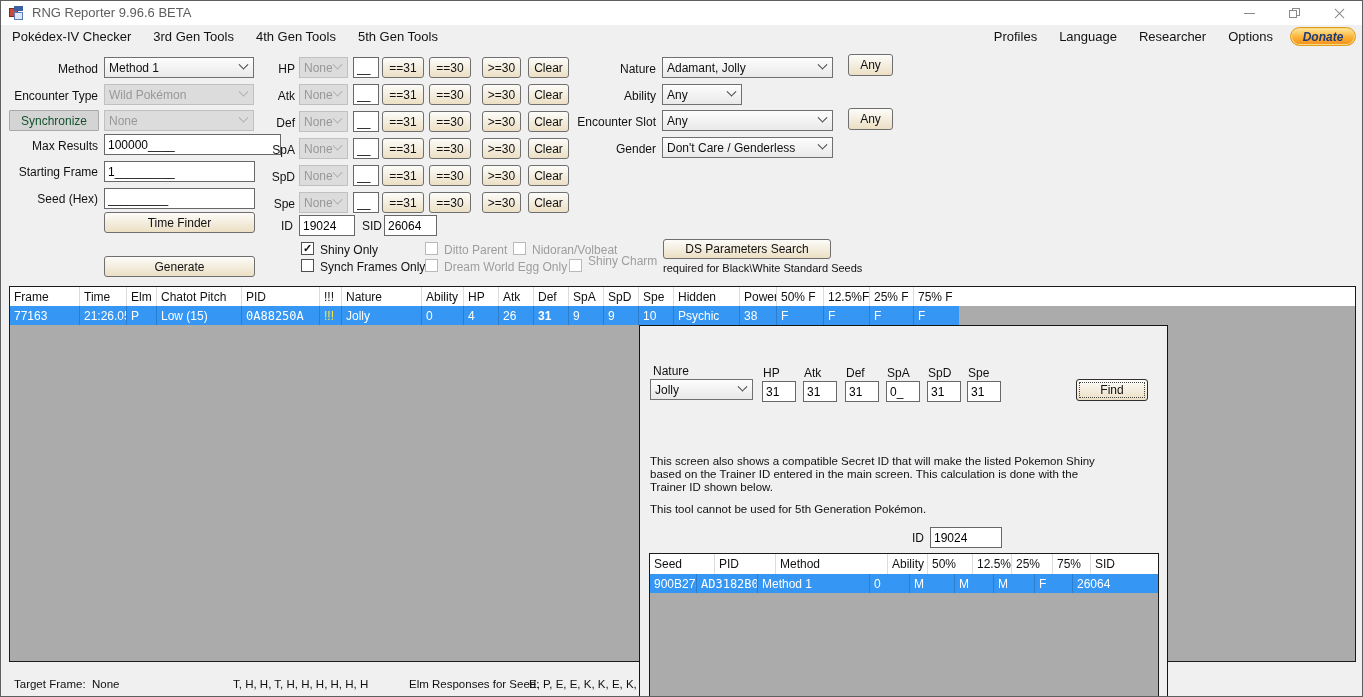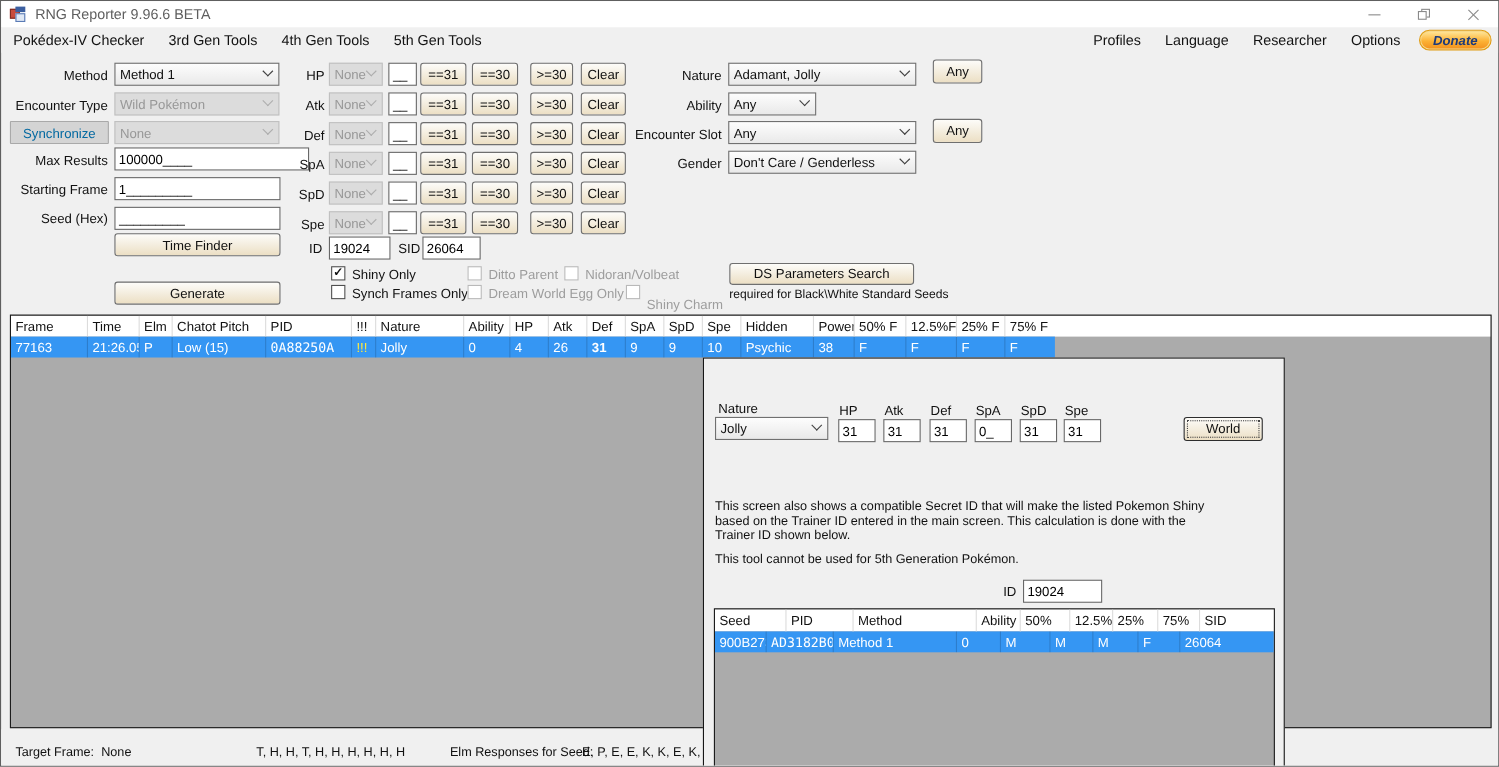--- a/index.html
+++ b/index.html
@@ -40,21 +40,21 @@
   .lbl { position:absolute; font-size:12px; color:#111; white-space:nowrap; }
   .lbl.r { text-align:right; }
   .lbl.dis { color:#9d9d9d; }
   .combo { position:absolute; height:21px; background:linear-gradient(#fdfdfd,#e9e9e9); border:1px solid #707070; display:flex; align-items:center; padding:0 4px; font-size:12px; color:#111; cursor:default; }
   .combo .ctext { flex:1; overflow:hidden; white-space:nowrap; }
   .chev { width:7px; height:7px; border-right:1.4px solid #424242; border-bottom:1.4px solid #424242; transform:rotate(45deg) translate(-2px,-2px); margin-right:2px; }
   .combo.dis { background:#dcdcdc; border-color:#c0c0c0; color:#989898; }
   .combo.dis .chev { border-color:#aeaeae; }
   .tbox { position:absolute; height:21px; border:1px solid #686868; background:#fff; font-family:"Liberation Sans",sans-serif; font-size:12px; padding:0 3px; color:#000; }
   .btn { position:absolute; background:linear-gradient(#fdfcf9,#f3ecdc 55%,#ecdfc4); border:1px solid #6f6f6f; border-radius:3px; font-family:"Liberation Sans",sans-serif; font-size:12px; color:#111; cursor:pointer; display:flex; align-items:center; justify-content:center; }
-  .btn.dis { background:#d4d4d4; border-color:#a9a9a9; color:#0369a1; border-radius:1px; }
+  .btn.dis { background:#d4d4d4; border-color:#a9a9a9; color:#14532d; border-radius:1px; }
   .chk { position:absolute; width:13px; height:13px; background:#fff; border:1px solid #4f4f4f; display:flex; align-items:center; justify-content:center; cursor:pointer; }
   .chk.dis { border-color:#b9b9b9; }
   .chk .mark { font-size:11px; font-weight:bold; color:#111; line-height:1; margin-top:-1px; }
   
   .listview { position:absolute; background:#ababab; border:1px solid #1c1c1c; overflow:hidden; }
   .lv-head { display:flex; background:#ffffff; height:19px; }
   .lv-head span { display:flex; align-items:center; padding-left:4px; font-size:12px; color:#111; border-right:1px solid #dcdcdc; overflow:hidden; white-space:nowrap; }
   .lv-row { display:flex; background:#3596f3; height:19px; }
   .lv-row span { display:flex; align-items:center; padding-left:4px; font-size:12px; color:#ffffff; border-right:1px solid rgba(0,0,0,0.16); overflow:hidden; white-space:nowrap; }
   .lv-row span.mono { font-family:"DejaVu Sans Mono",monospace; font-size:12px; }
@@ -221,21 +221,21 @@
   <div class="lbl" style="left:319px;top:259px;">Synch Frames Only</div>
 
   <div class="chk dis" style="left:424px;top:241px;"></div>
   <div class="lbl dis" style="left:443px;top:242px;">Ditto Parent</div>
   <div class="chk dis" style="left:424px;top:258px;"></div>
   <div class="lbl dis" style="left:443px;top:259px;">Dream World Egg Only</div>
 
   <div class="chk dis" style="left:512px;top:241px;"></div>
   <div class="lbl dis" style="left:531px;top:242px;">Nidoran/Volbeat</div>
   <div class="chk dis" style="left:568px;top:258px;"></div>
-  <div class="lbl dis" style="left:587px;top:269px;">Shiny Charm</div>
+  <div class="lbl dis" style="left:587px;top:253px;">Shiny Charm</div>
 
   <div class="lbl r" style="left:555px;top:61px;width:100px;">Nature</div>
   <div class="combo" style="left:661px;top:56px;width:171px;">
       <span class="ctext">Adamant, Jolly</span>
       <span class="chev"></span>
     </div>
   <button class="btn" style="left:847px;top:53px;width:45px;height:22px;">Any</button>
 
   <div class="lbl r" style="left:555px;top:88px;width:100px;">Ability</div>
   <div class="combo" style="left:661px;top:83px;width:80px;">
@@ -329,21 +329,21 @@
     <input class="tbox" style="left: 163px; top: 55px; width: 34px;" value="31">
     <div class="lbl" style="left:206px;top:40px;">Def</div>
     <input class="tbox" style="left: 205px; top: 55px; width: 34px;" value="31">
     <div class="lbl" style="left:247px;top:40px;">SpA</div>
     <input class="tbox" style="left: 246px; top: 55px; width: 34px;" value="0_">
     <div class="lbl" style="left:288px;top:40px;">SpD</div>
     <input class="tbox" style="left: 287px; top: 55px; width: 34px;" value="31">
     <div class="lbl" style="left:328px;top:40px;">Spe</div>
     <input class="tbox" style="left: 327px; top: 55px; width: 34px;" value="31">
 
-    <button class="btn find-btn" style="left:436px;top:53px;width:72px;height:22px;">World</button>
+    <button class="btn find-btn" style="left:436px;top:53px;width:72px;height:22px;">Find</button>
 
     <div class="dlg-p" style="top:129px;">This screen also shows a compatible Secret ID that will make the listed Pokemon Shiny based on the Trainer ID entered in the main screen.  This calculation is done with the Trainer ID shown below.</div>
     <div class="dlg-p" style="top:177px;">This tool cannot be used for 5th Generation Pokémon.</div>
 
     <div class="lbl" style="left:272px;top:205px;">ID</div>
     <input class="tbox" style="left: 290px; top: 201px; width: 72px;" value="19024">
 
     <div class="listview" style="left:9px;top:227px;width:510px;height:160px;">
       <div class="lv-head" style="height:20px;">
         <span style="width:65px;">Seed</span>

